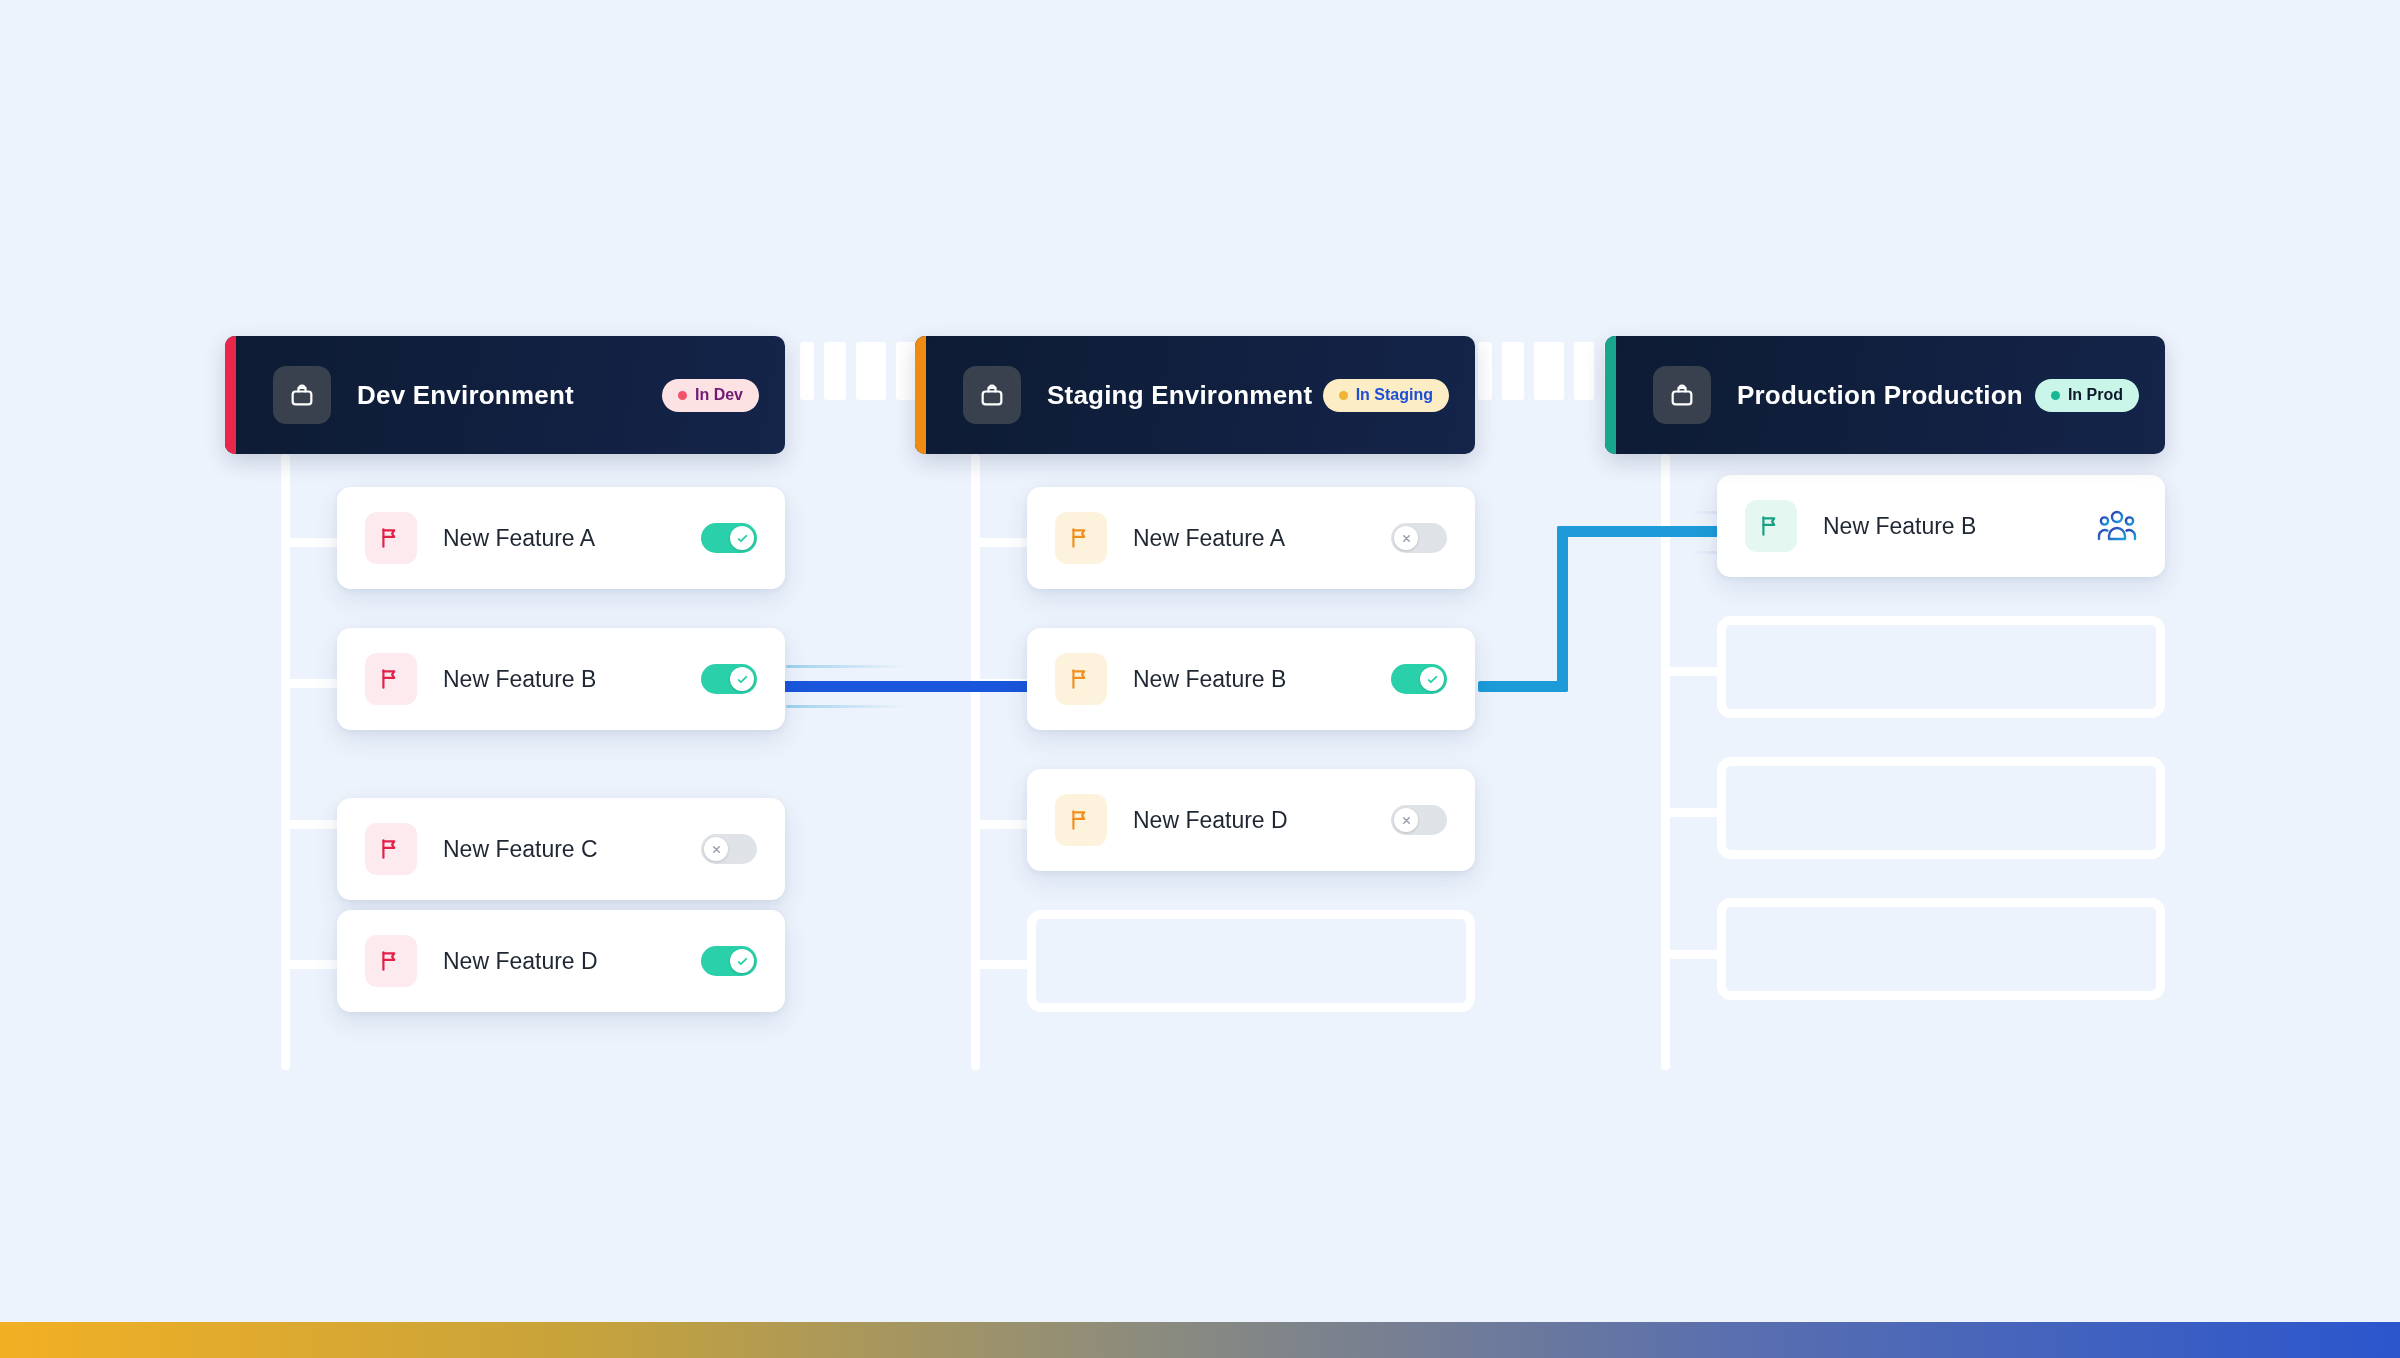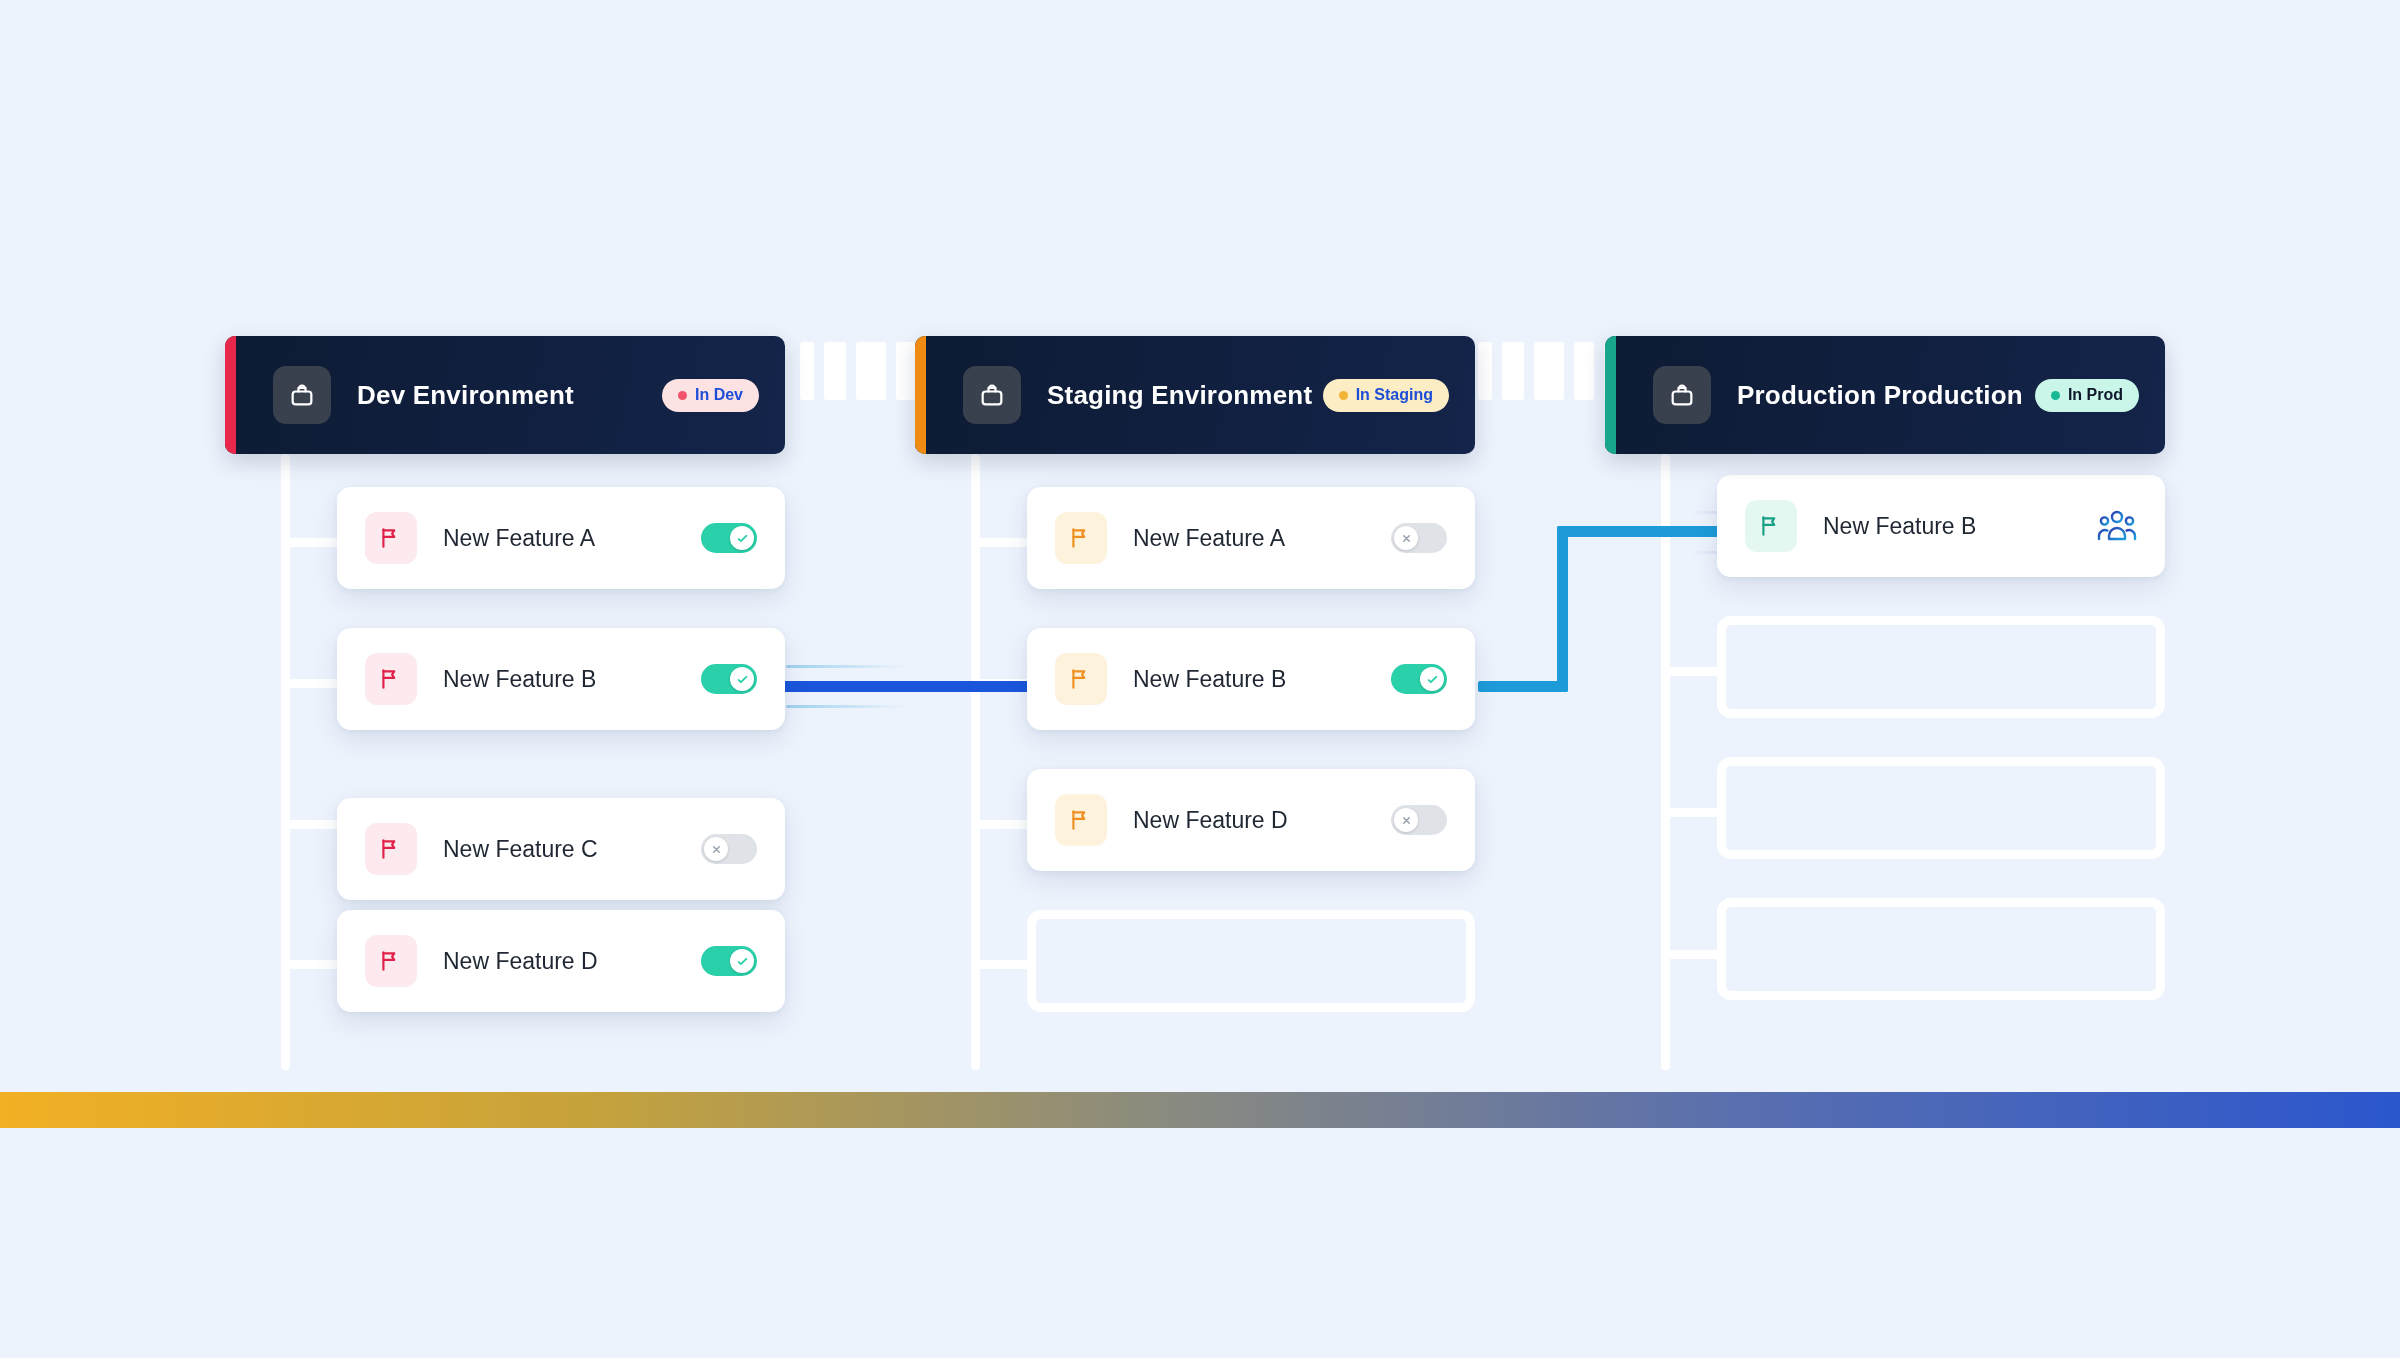--- a/index.html
+++ b/index.html
@@ -14,21 +14,21 @@
     background: #edf3fc;
     font-family: "Liberation Sans", sans-serif;
     position: relative;
   }
 
   
   #stage {
     position: absolute;
     inset: 0;
     width: 2400px;
-    height: 1128px;
+    height: 1358px;
   }
 
   
   .tree-layer { position: absolute; inset: 0; z-index: 1; }
 
   .trunk {
     position: absolute;
     width: 9px;
     background: #ffffff;
     border-radius: 4px;
@@ -247,21 +247,21 @@
   <div class="env-header" style="left:225px; width:560px;">
     <div class="env-accent" style="background:#e8274b;"></div>
     <div class="env-icon">
       <svg width="28" height="28" viewBox="0 0 24 24" fill="none" stroke="#ffffff" stroke-width="1.9" stroke-linecap="round" stroke-linejoin="round">
         <rect x="4" y="9" width="16" height="11" rx="2.5"></rect>
         <path d="M9 9V7a3 3 0 0 1 6 0v2"></path>
         <path d="M9 6h6"></path>
       </svg>
     </div>
     <div class="env-title">Dev Environment</div>
-    <div class="env-badge" style="background:#fde2e4; color:#1d4ed8;justify-content:center;">
+    <div class="env-badge" style="background:#fde2e4; color:#701a75;justify-content:center;">
       <span class="badge-dot" style="background:#f2536b;"></span>
       <span>In Dev</span>
     </div>
   </div>
 
   <div class="env-header" style="left:915px; width:560px;">
     <div class="env-accent" style="background:#ef8a12;"></div>
     <div class="env-icon">
       <svg width="28" height="28" viewBox="0 0 24 24" fill="none" stroke="#ffffff" stroke-width="1.9" stroke-linecap="round" stroke-linejoin="round">
         <rect x="4" y="9" width="16" height="11" rx="2.5"></rect>

